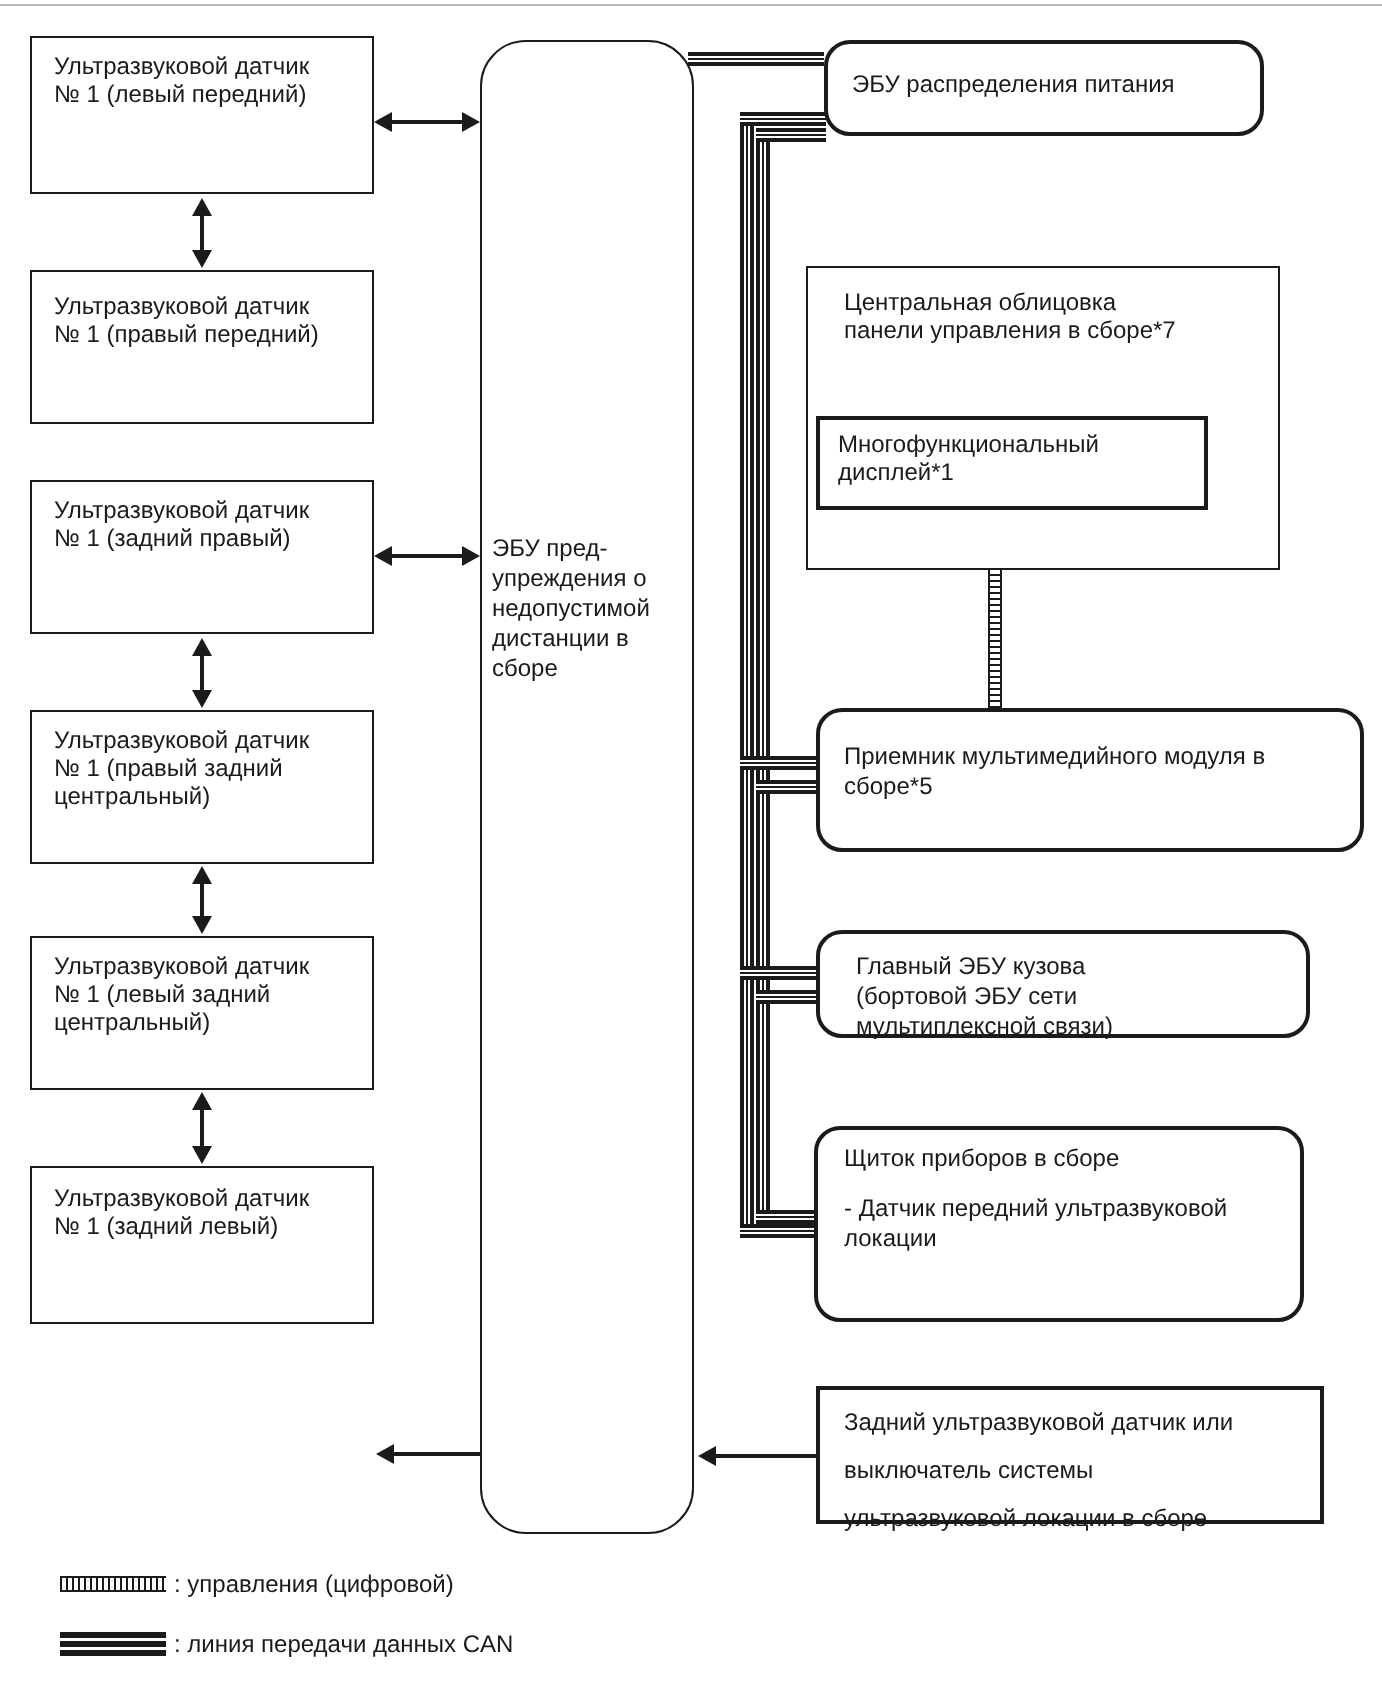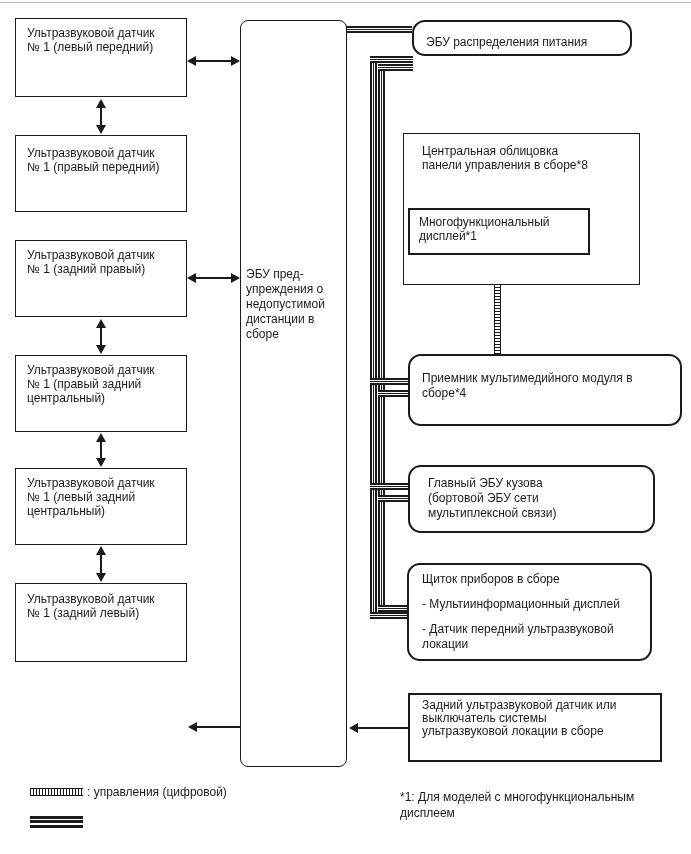--- a/index.html
+++ b/index.html
@@ -102,66 +102,64 @@
   <div class="box" style="left:15px; top:468px; width:172px; height:77px;">
     <div class="txt" style="padding:7px 6px 0 11px;">Ультразвуковой датчик
 № 1 (левый задний
 центральный)</div>
   </div>
   <div class="box" style="left:15px; top:583px; width:172px; height:79px;">
     <div class="txt" style="padding:8px 6px 0 11px;">Ультразвуковой датчик
 № 1 (задний левый)</div>
   </div>
 
-  <div class="rbox" style="left:240px; top:20px; width:107px; height:747px; border-radius:8px;">
+  <div class="rbox" style="left:240px; top:20px; width:107px; height:747px; border-radius:23px;">
     <div class="txt" style="position:absolute; left:5px; top:246px; line-height:15px;">ЭБУ пред-
 упреждения о
 недопустимой
 дистанции в
 сборе</div>
   </div>
 
-  <div class="rbox" style="left:412px; top:20px; width:220px; height:36px; border-width:2px;">
+  <div class="rbox" style="left:412px; top:20px; width:220px; height:48px; border-width:2px;">
     <div class="txt" style="padding:13px 6px 0 12px;">ЭБУ распределения питания</div>
   </div>
 
   <div class="box" style="left:403px; top:133px; width:237px; height:152px;">
     <div class="txt" style="padding:10px 6px 0 18px;">Центральная облицовка
-панели управления в сборе*8</div>
+панели управления в сборе*7</div>
   </div>
-  <div class="box" style="left:408px; top:208px; width:182px; height:47px; border-width:2px;">
+  <div class="box" style="left:408px; top:208px; width:196px; height:47px; border-width:2px;">
     <div class="txt" style="padding:5px 6px 0 9px;">Многофункциональный
 дисплей*1</div>
   </div>
 
   <div class="rbox" style="left:408px; top:354px; width:274px; height:72px; border-width:2px;">
     <div class="txt" style="padding:15px 6px 0 12px; line-height:15px;">Приемник мультимедийного модуля в
-сборе*4</div>
+сборе*5</div>
   </div>
 
-  <div class="rbox" style="left:408px; top:465px; width:247px; height:68px; border-width:2px;">
+  <div class="rbox" style="left:408px; top:465px; width:247px; height:54px; border-width:2px;">
     <div class="txt" style="padding:9px 6px 0 18px; line-height:15px;">Главный ЭБУ кузова
 (бортовой ЭБУ сети
 мультиплексной связи)</div>
   </div>
 
   <div class="rbox" style="left:407px; top:563px; width:245px; height:98px; border-width:2px;">
     <div class="txt" style="padding:7px 6px 0 13px; line-height:15px;">Щиток приборов в сборе</div>
-    <div class="txt" style="padding:10px 6px 0 13px; line-height:15px;">- Мультиинформационный дисплей</div>
     <div class="txt" style="padding:10px 6px 0 13px; line-height:15px;">- Датчик передний ультразвуковой
 локации</div>
   </div>
 
   <div class="box" style="left:408px; top:693px; width:254px; height:69px; border-width:2px;">
-    <div class="txt" style="padding:4px 6px 0 12px; line-height:13px;">Задний ультразвуковой датчик или
+    <div class="txt" style="padding:4px 6px 0 12px; line-height:24px;">Задний ультразвуковой датчик или
 выключатель системы
 ультразвуковой локации в сборе</div>
   </div>
 
   <div class="legend-video" style="left:30px; top:788px; width:53px;"></div>
   <div class="txt" style="position:absolute; left:87px; top:785px;">: управления (цифровой)</div>
 
   <div class="legend-can" style="left:30px; top:816px; width:53px;"></div>
+  <div class="txt" style="position:absolute; left:87px; top:815px;">: линия передачи данных CAN</div>
 
-  <div class="txt" style="position:absolute; left:400px; top:789px; width:278px; line-height:16px;">*1: Для моделей с многофункциональным
-дисплеем</div>
 
 </div>
 
 </body></html>

